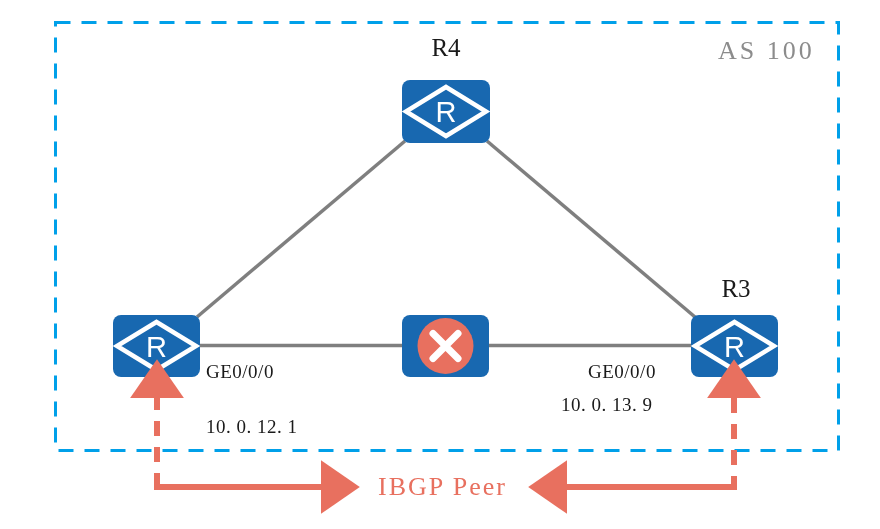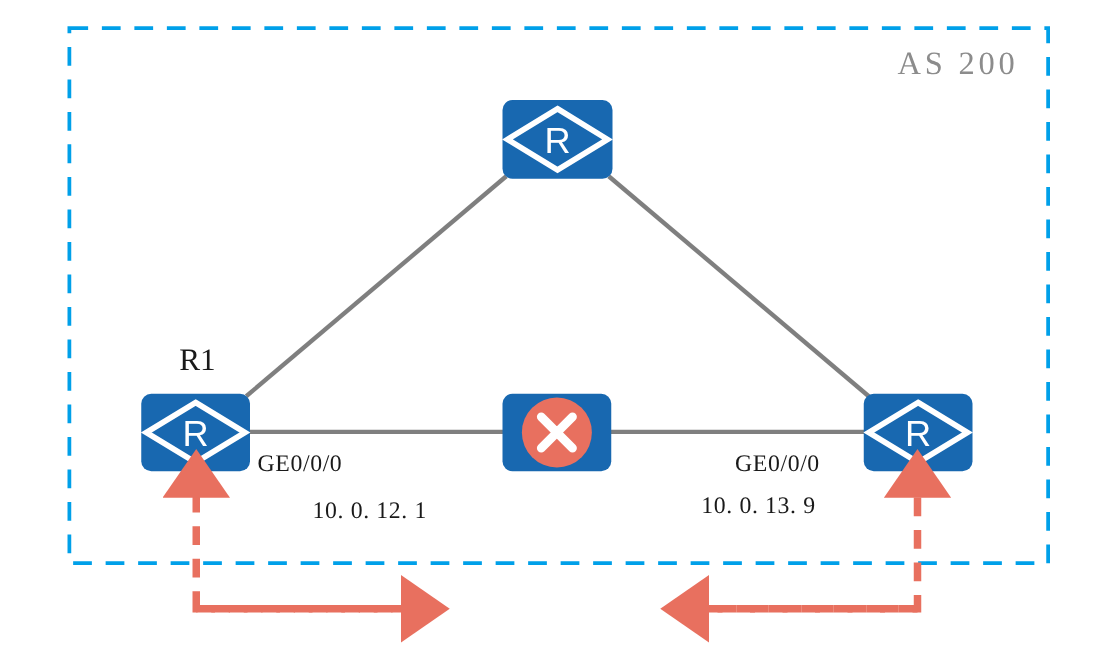--- a/index.html
+++ b/index.html
@@ -107,29 +107,31 @@
     </g>
 
     <g>
       <path d="M340,487 L157,487 L157,385" fill="none" stroke="#e8705f" stroke-width="6" stroke-dasharray="15,11" marker-end="url(#arrow-up)"></path>
       <path d="M157,487 L334,487" fill="none" stroke="#e8705f" stroke-width="6" stroke-dasharray="15,11" marker-end="url(#arrow-right)"></path>
       <path d="M548,487 L734,487 L734,385" fill="none" stroke="#e8705f" stroke-width="6" stroke-dasharray="15,11" marker-end="url(#arrow-up)"></path>
       <path d="M734,487 L554,487" fill="none" stroke="#e8705f" stroke-width="6" stroke-dasharray="15,11" marker-end="url(#arrow-left)"></path>
     </g>
   </svg>
 
-  <div class="as-label" style="left:718px; top:36px;">AS 200</div>
+  <div class="as-label" style="left:718px; top:36px;">AS 100</div>
 
-
-  <div class="node-label" style="left:122px; top:275px; width:72px;">R1</div>
+  <div class="node-label" style="left:410px; top:34px; width:72px;">R4</div>
 
 
 
+  <div class="node-label" style="left:700px; top:275px; width:72px;">R3</div>
+
   <div class="iface-label" style="left:206px; top:361px;">GE0/0/0</div>
 
-  <div class="iface-label" style="left:206px; top:398px;margin-left:44px;">10. 0. 12. 1</div>
+  <div class="iface-label" style="left:206px; top:416px;">10. 0. 12. 1</div>
 
   <div class="iface-label" style="left:588px; top:361px;">GE0/0/0</div>
 
   <div class="iface-label" style="left:561px; top:394px;">10. 0. 13. 9</div>
 
+  <div class="peer-label" style="left:378px; top:472px;">IBGP Peer</div>
 
 </div>
 
 </body></html>

